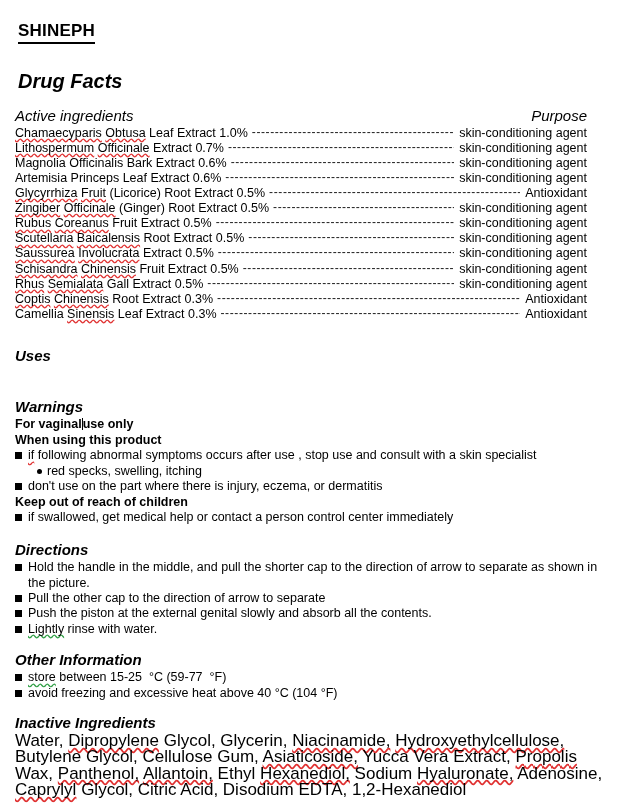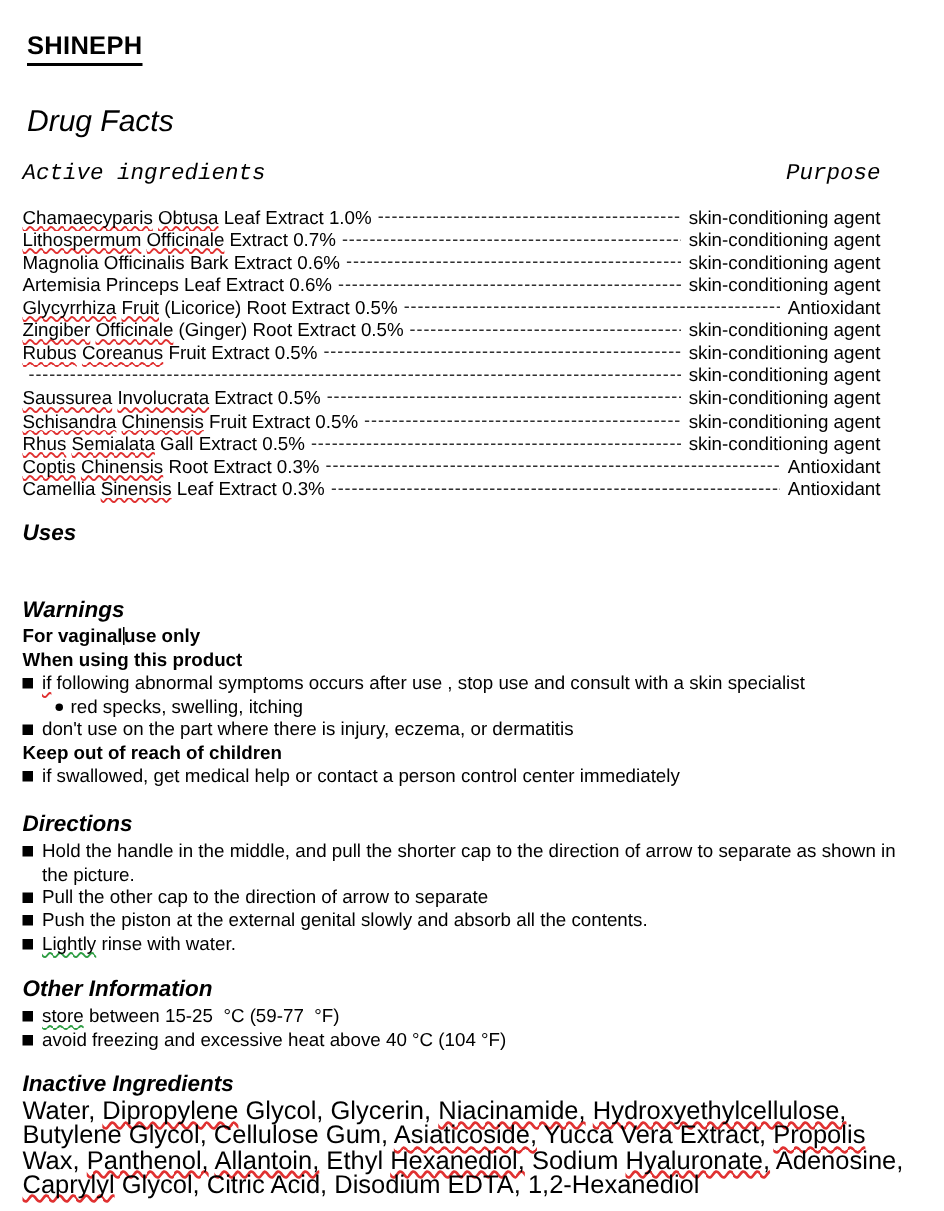--- a/index.html
+++ b/index.html
@@ -35,21 +35,21 @@
     padding-bottom: 1px;
     line-height: 1.15;
   }
 
   
   .h-drugfacts {
     position: absolute;
     left: 18px;
     top: 70px;
     font-size: 20px;
-    font-weight: normal;
+    font-weight: bold;
     font-style: italic;
     line-height: 1.1;
     text-align: center;
   }
   .sec-head {
     font-size: 15px;
     font-weight: bold;
     font-style: italic;
     line-height: 1.15;
     margin: 0;
@@ -62,22 +62,21 @@
     top: 107px;
     width: 572px;
   }
   .ai-head {
     display: flex;
     justify-content: space-between;
     align-items: flex-end;
     font-size: 15px;
     font-style: italic;
     line-height: 1.18;
-    margin-bottom: 13px;
-    font-family: Liberation Mono, monospace;
+    margin-bottom: 1px;
   }
   .ai-row {
     display: flex;
     align-items: baseline;
     font-size: 12.5px;
     line-height: 15.1px;
     white-space: nowrap;
   }
   .ai-name {
     flex: 0 0 auto;
@@ -210,20 +209,21 @@
           <span class="ai-name"><span class="sp">Zingiber</span> <span class="sp">Officinale</span> (Ginger) Root Extract 0.5%</span>
           <span class="ai-dashes">----------------------------------------------------------------------------------------------------------------------------------------------------------------</span>
           <span class="ai-purpose">skin-conditioning agent</span>
         </div>
         <div class="ai-row">
           <span class="ai-name"><span class="sp">Rubus</span> <span class="sp">Coreanus</span> Fruit Extract 0.5%</span>
           <span class="ai-dashes">----------------------------------------------------------------------------------------------------------------------------------------------------------------</span>
           <span class="ai-purpose">skin-conditioning agent</span>
         </div>
         <div class="ai-row">
+          <span class="ai-name"><span class="sp">Scutellaria</span> <span class="sp">Baicalensis</span> Root Extract 0.5%</span>
           <span class="ai-dashes">----------------------------------------------------------------------------------------------------------------------------------------------------------------</span>
           <span class="ai-purpose">skin-conditioning agent</span>
         </div>
         <div class="ai-row">
           <span class="ai-name"><span class="sp">Saussurea</span> <span class="sp">Involucrata</span> Extract 0.5%</span>
           <span class="ai-dashes">----------------------------------------------------------------------------------------------------------------------------------------------------------------</span>
           <span class="ai-purpose">skin-conditioning agent</span>
         </div>
         <div class="ai-row">
           <span class="ai-name"><span class="sp">Schisandra</span> <span class="sp">Chinensis</span> Fruit Extract 0.5%</span>

